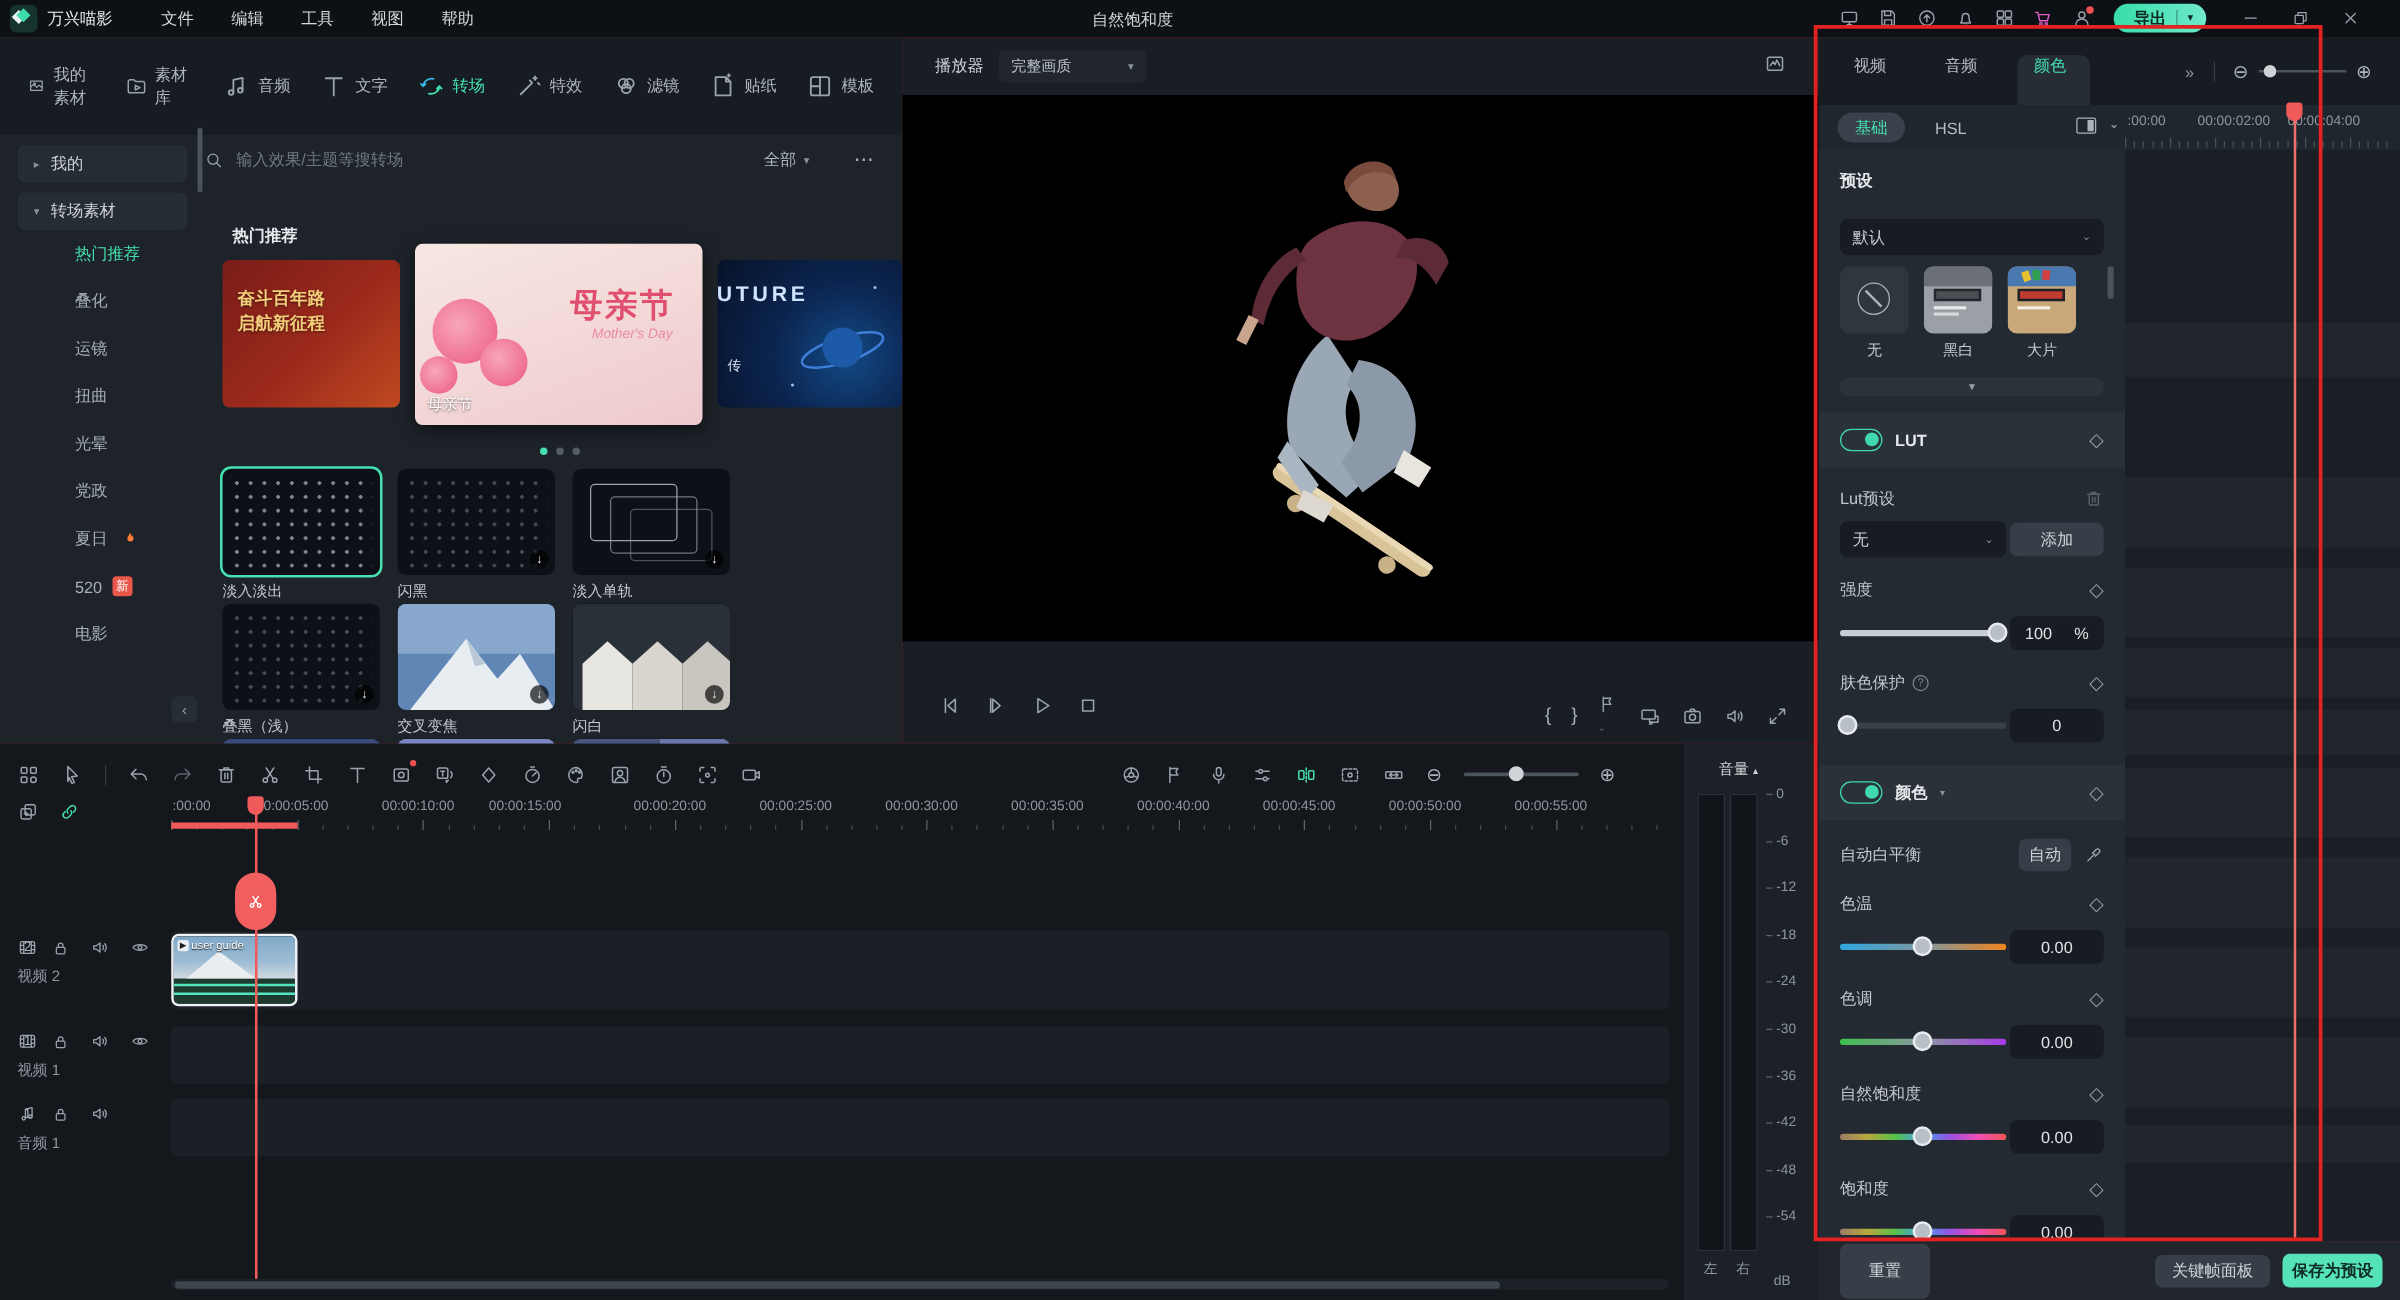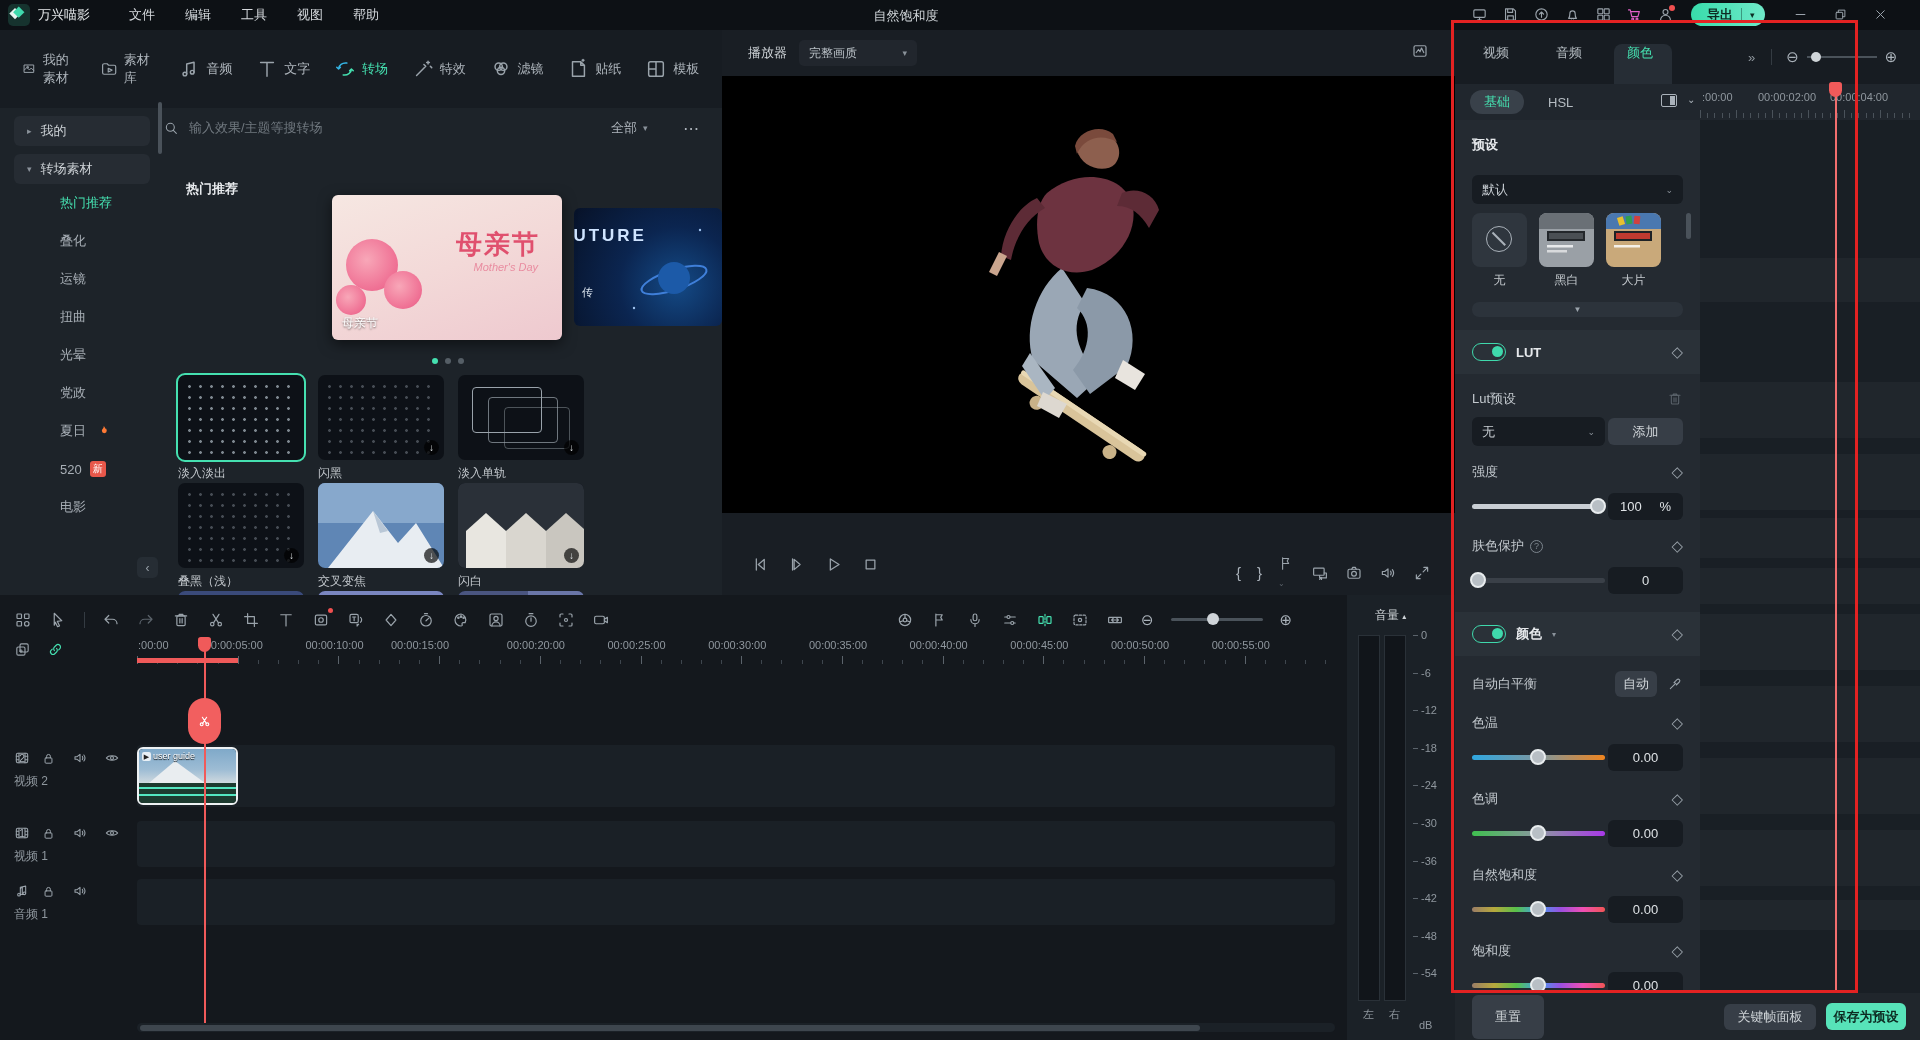--- a/index.html
+++ b/index.html
@@ -408,20 +408,26 @@
           <span>520</span>
           <span class="badge-new">新</span>
         </div>
         <div class="sitem">
           <span>电影</span>
         </div>
       </div>
     <div id="collapse-btn">‹</div>
     <div id="media-content">
       <div id="hot-title">热门推荐</div>
+      <div id="banner1" class="banner">
+        <div class="t">
+            <div>奋斗百年路</div>
+            <div>启航新征程</div>
+          </div>
+      </div>
       <div id="banner3" class="banner">
         <svg class="abs" width="148" height="118" viewBox="0 0 148 118">
             <ellipse cx="100" cy="72" rx="34" ry="10" fill="none" stroke="#3f7fd9" stroke-width="2" transform="rotate(-18 100 72)"></ellipse>
             <circle cx="100" cy="70" r="16" fill="#1c5aa8"></circle>
             <circle cx="30" cy="30" r="1.5" fill="#9fc3ef"></circle>
             <circle cx="126" cy="22" r="1.2" fill="#9fc3ef"></circle>
             <circle cx="60" cy="100" r="1.2" fill="#9fc3ef"></circle>
           </svg>
         <div class="t">FUTURE</div>
         <div class="tag">传</div>

